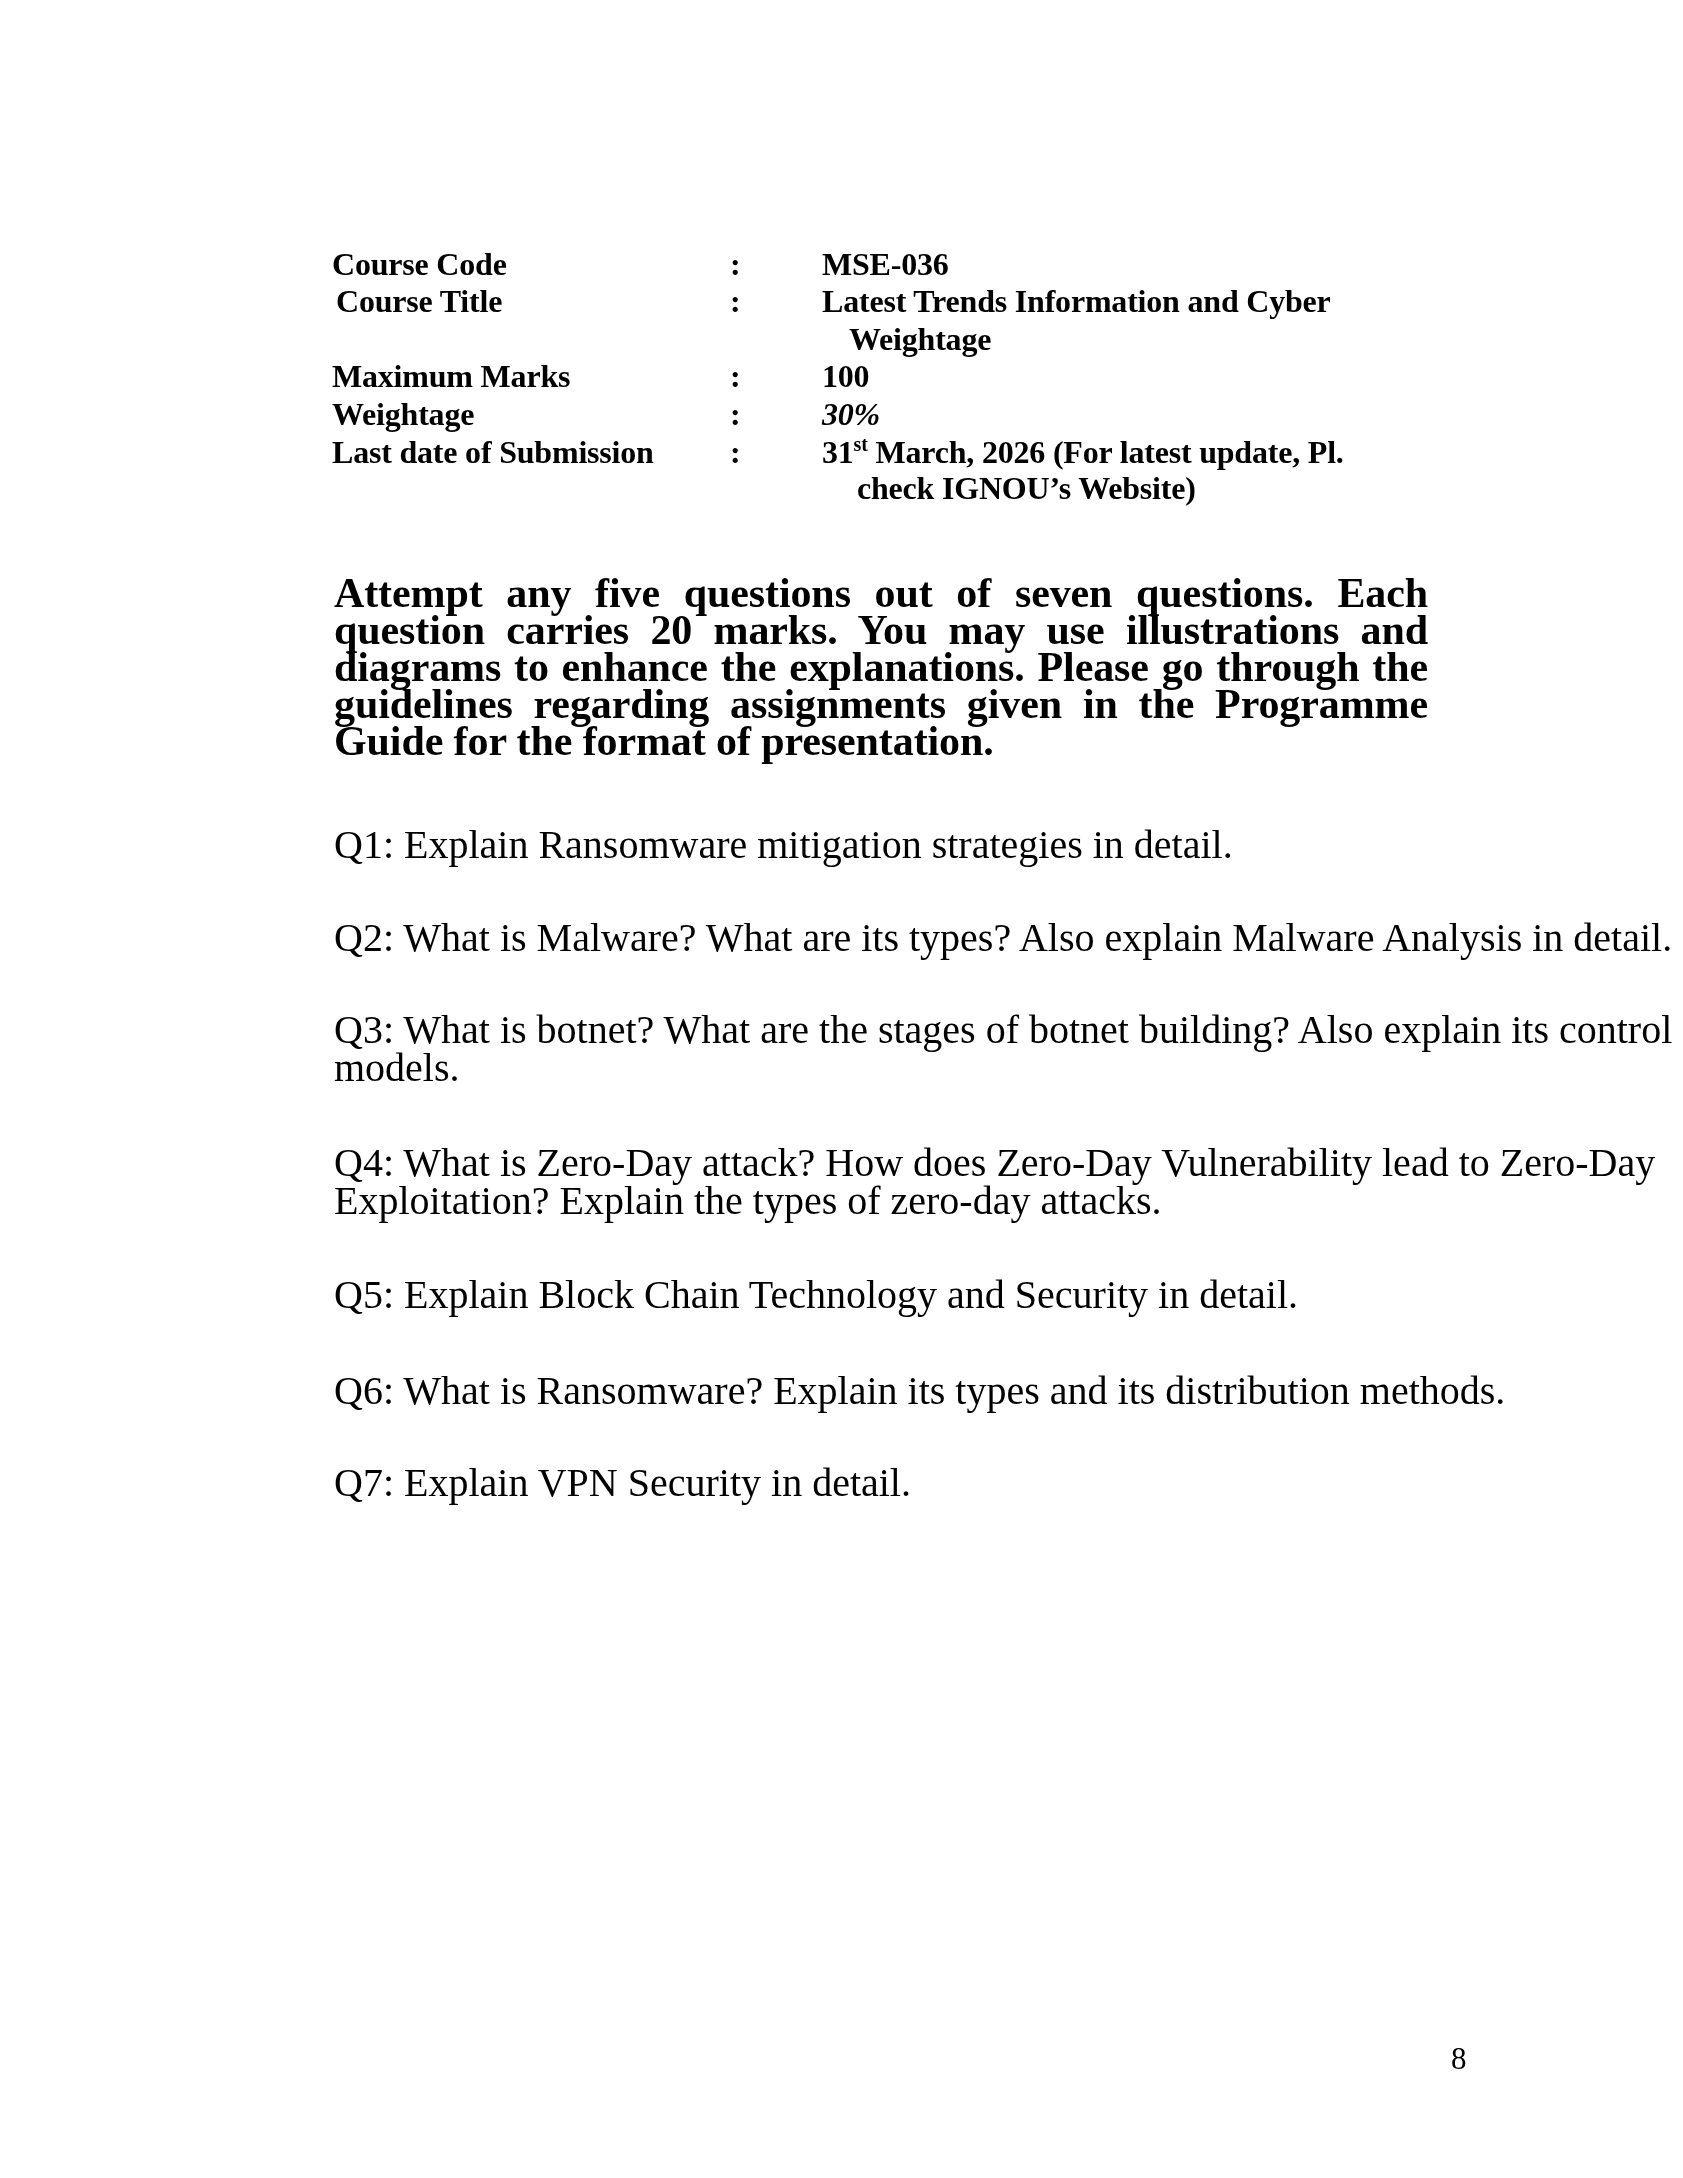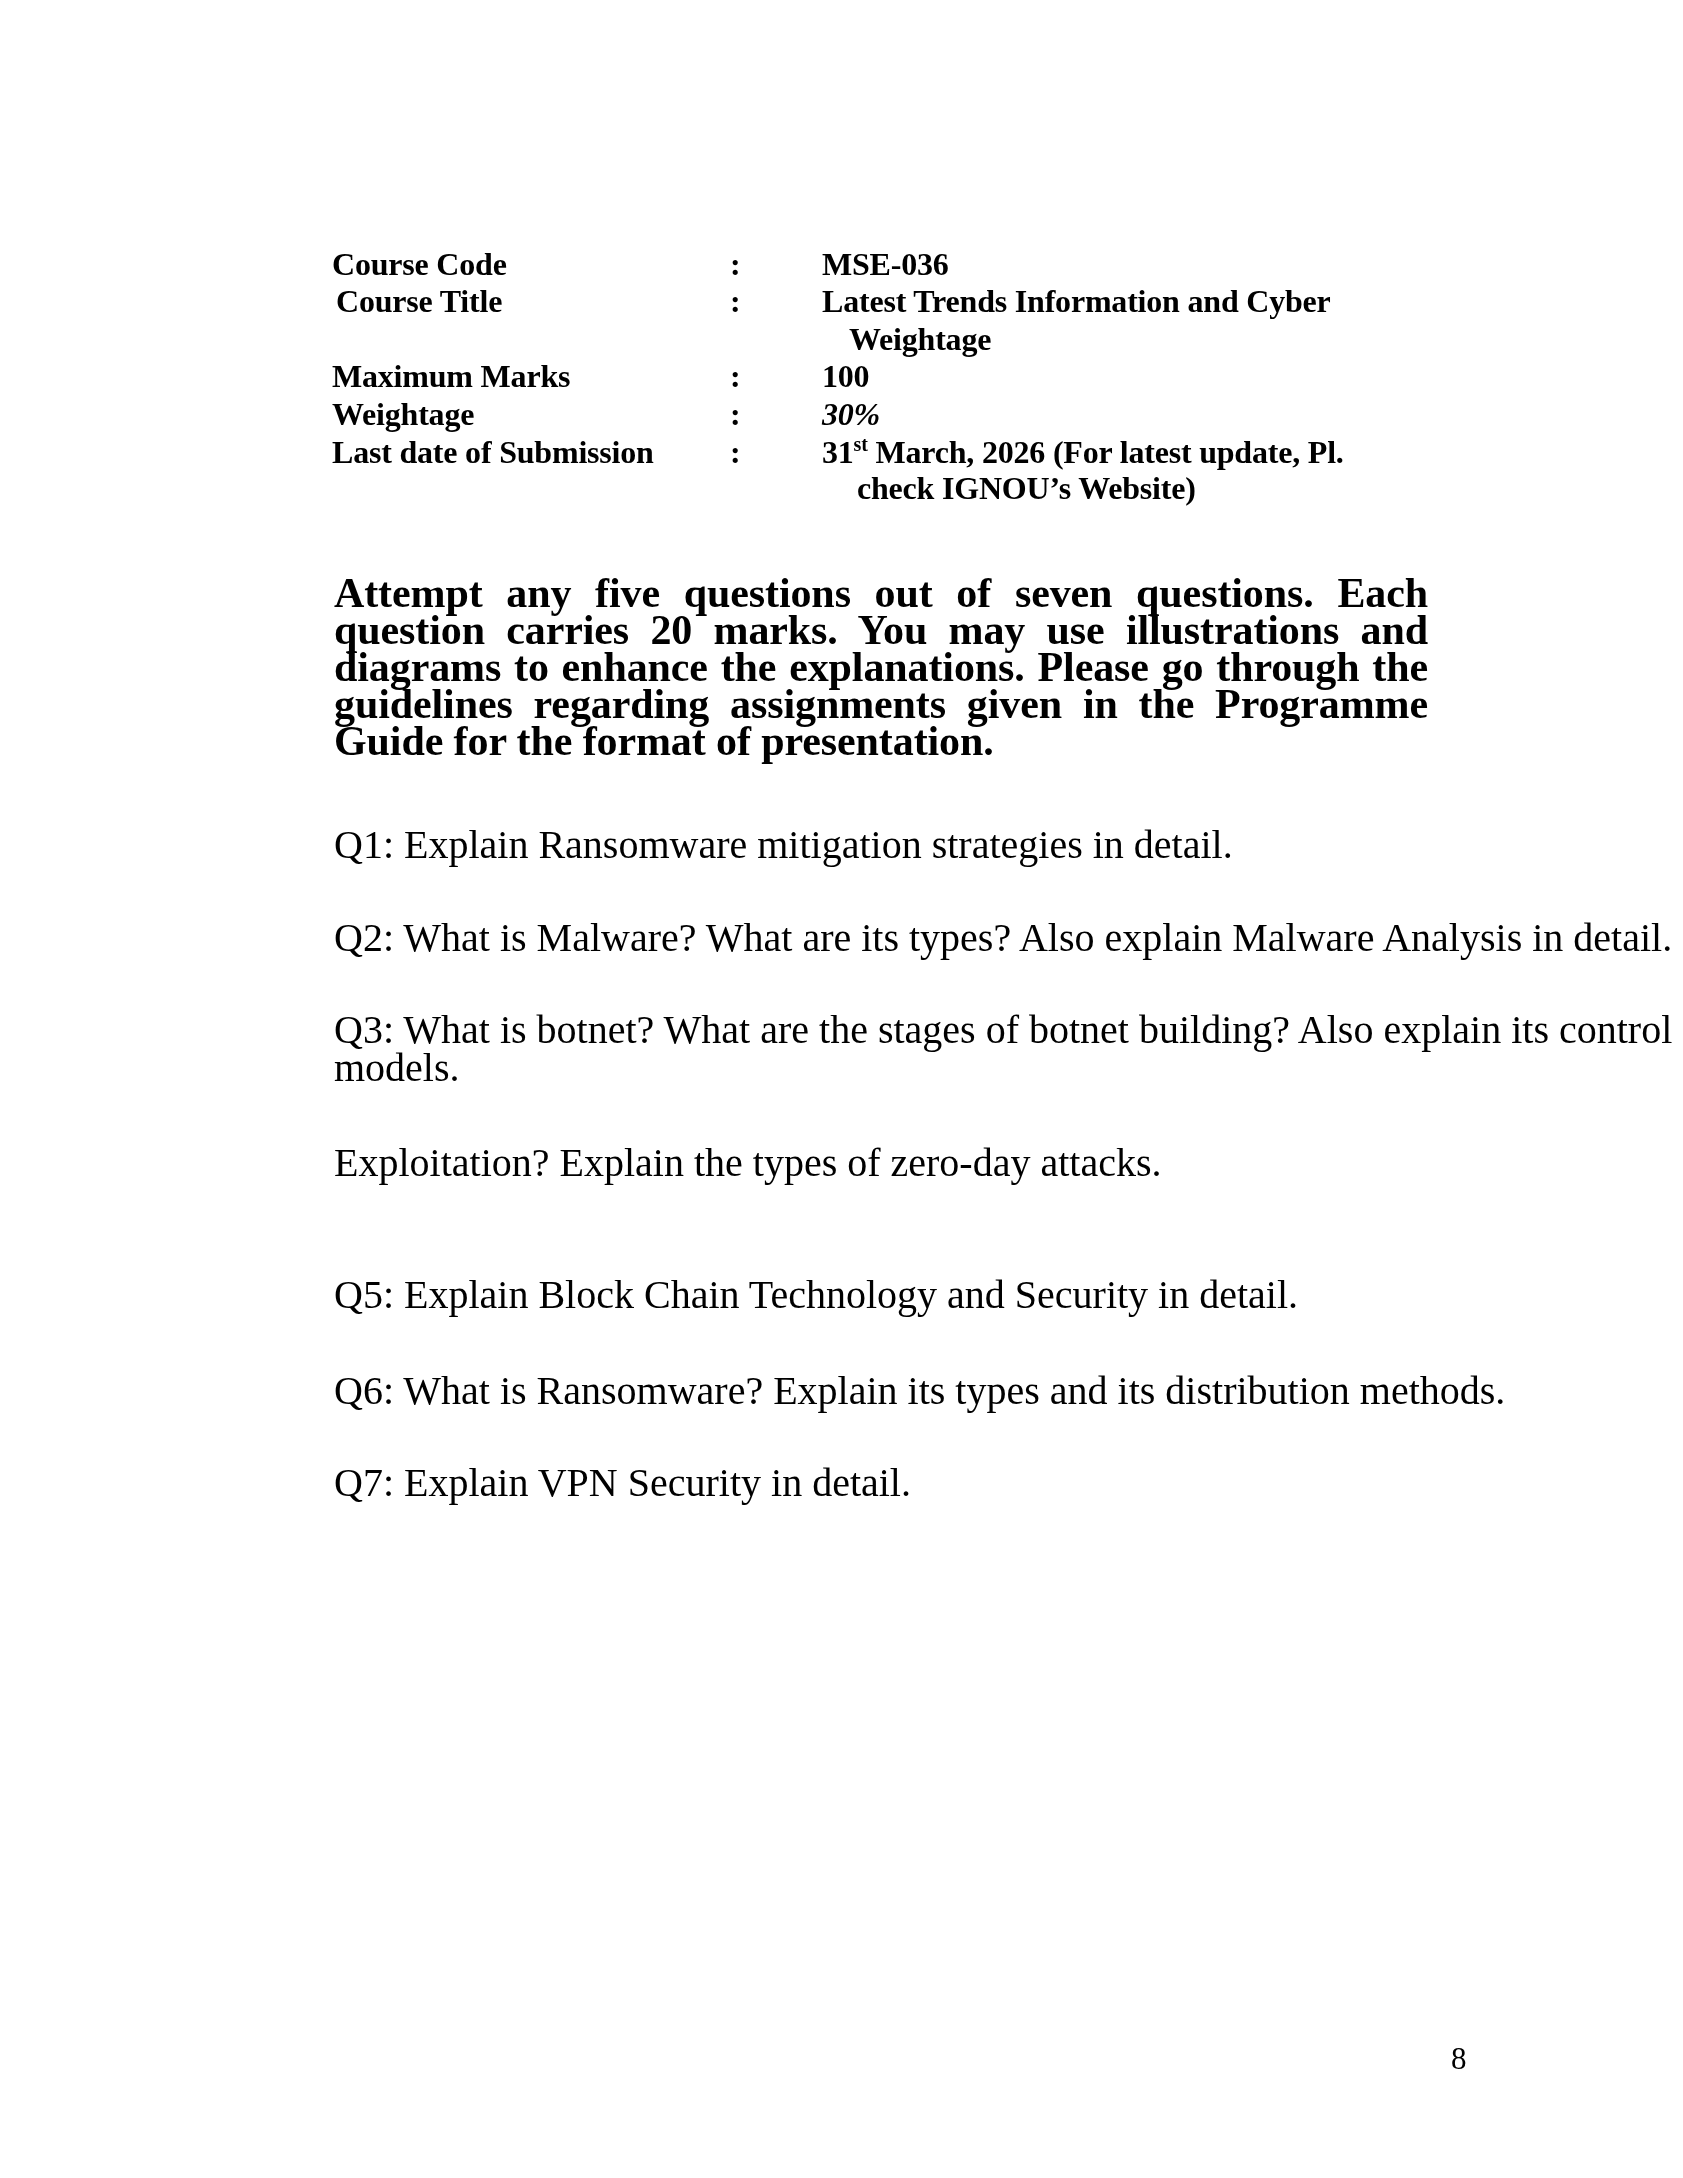--- a/index.html
+++ b/index.html
@@ -55,20 +55,21 @@
       <span class="ln">Q1: Explain Ransomware mitigation strategies in detail.</span>
     </div>
     <div class="q" style="top:919px;">
       <span class="ln">Q2: What is Malware? What are its types? Also explain Malware Analysis in detail.</span>
     </div>
     <div class="q" style="top:1011px;">
       <span class="ln">Q3: What is botnet? What are the stages of botnet building? Also explain its control</span>
       <span class="ln">models.</span>
     </div>
     <div class="q" style="top:1144px;">
+      <span class="ln">Q4: What is Zero-Day attack? How does Zero-Day Vulnerability lead to Zero-Day</span>
       <span class="ln">Exploitation? Explain the types of zero-day attacks.</span>
     </div>
     <div class="q" style="top:1276px;">
       <span class="ln">Q5: Explain Block Chain Technology and Security in detail.</span>
     </div>
     <div class="q" style="top:1372px;">
       <span class="ln">Q6: What is Ransomware? Explain its types and its distribution methods.</span>
     </div>
     <div class="q" style="top:1464px;">
       <span class="ln">Q7: Explain VPN Security in detail.</span>

